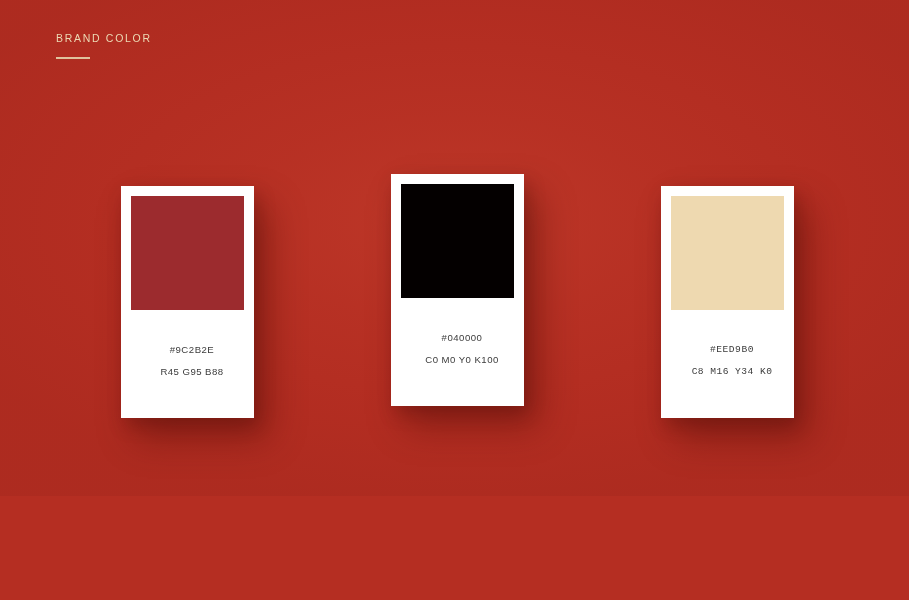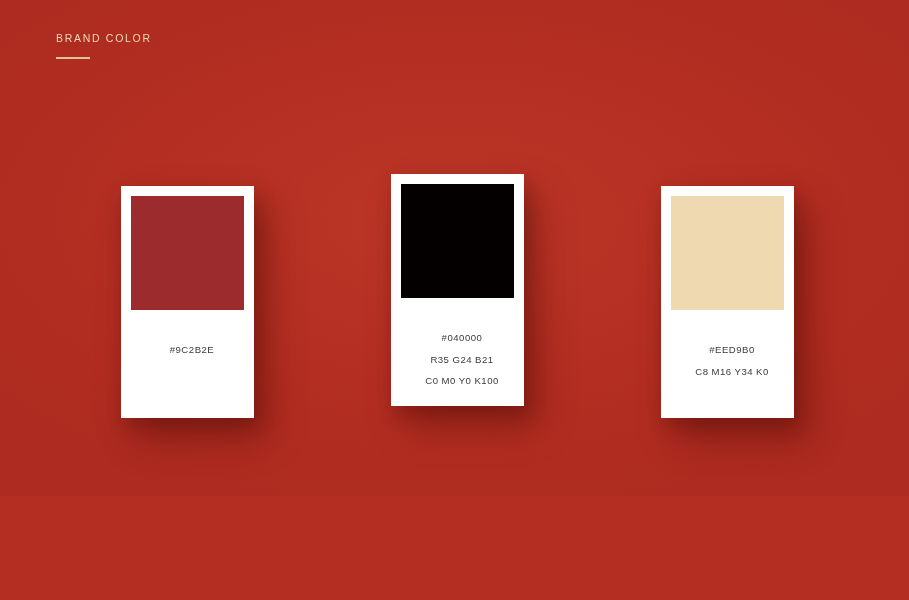--- a/index.html
+++ b/index.html
@@ -56,21 +56,21 @@
     position: absolute;
     width: 133px;
     background: #ffffff;
     box-shadow:
       14px 20px 34px rgba(72, 10, 6, 0.40),
       4px 8px 16px rgba(72, 10, 6, 0.26);
     text-align: center;
   }
   #card-0 { left: 121px; top: 186px; height: 232px; }
   #card-1 { left: 391px; top: 174px; height: 232px; }
-  #card-2 { left: 661px; top: 186px; height: 232px; }
+  #card-2 { left: 661px; top: 186px; height: 232px; font-family: Liberation Mono, monospace; }
 
   .swatch {
     position: absolute;
     left: 10px;
     top: 10px;
     width: 113px;
     height: 114px;
   }
 
   .card-info {
@@ -95,28 +95,28 @@
 
   <div id="header">
     <div id="header-title">BRAND COLOR</div>
     <div id="header-rule"></div>
   </div>
 
   <div class="card" id="card-0">
     <div class="swatch" id="swatch-0" style="background: rgb(156, 43, 46);"></div>
     <div class="card-info">
       <div class="info-line hex">#9C2B2E</div>
+      <div class="info-line">R45  G95  B88</div>
     </div>
   </div>
 
   <div class="card" id="card-1">
     <div class="swatch" id="swatch-1" style="background: rgb(4, 0, 0);"></div>
     <div class="card-info">
       <div class="info-line hex">#040000</div>
-      <div class="info-line">R35  G24  B21</div>
       <div class="info-line">C0  M0  Y0  K100</div>
     </div>
   </div>
 
   <div class="card" id="card-2">
     <div class="swatch" id="swatch-2" style="background: rgb(238, 217, 176);"></div>
     <div class="card-info">
       <div class="info-line hex">#EED9B0</div>
       <div class="info-line">C8  M16  Y34  K0</div>
     </div>

